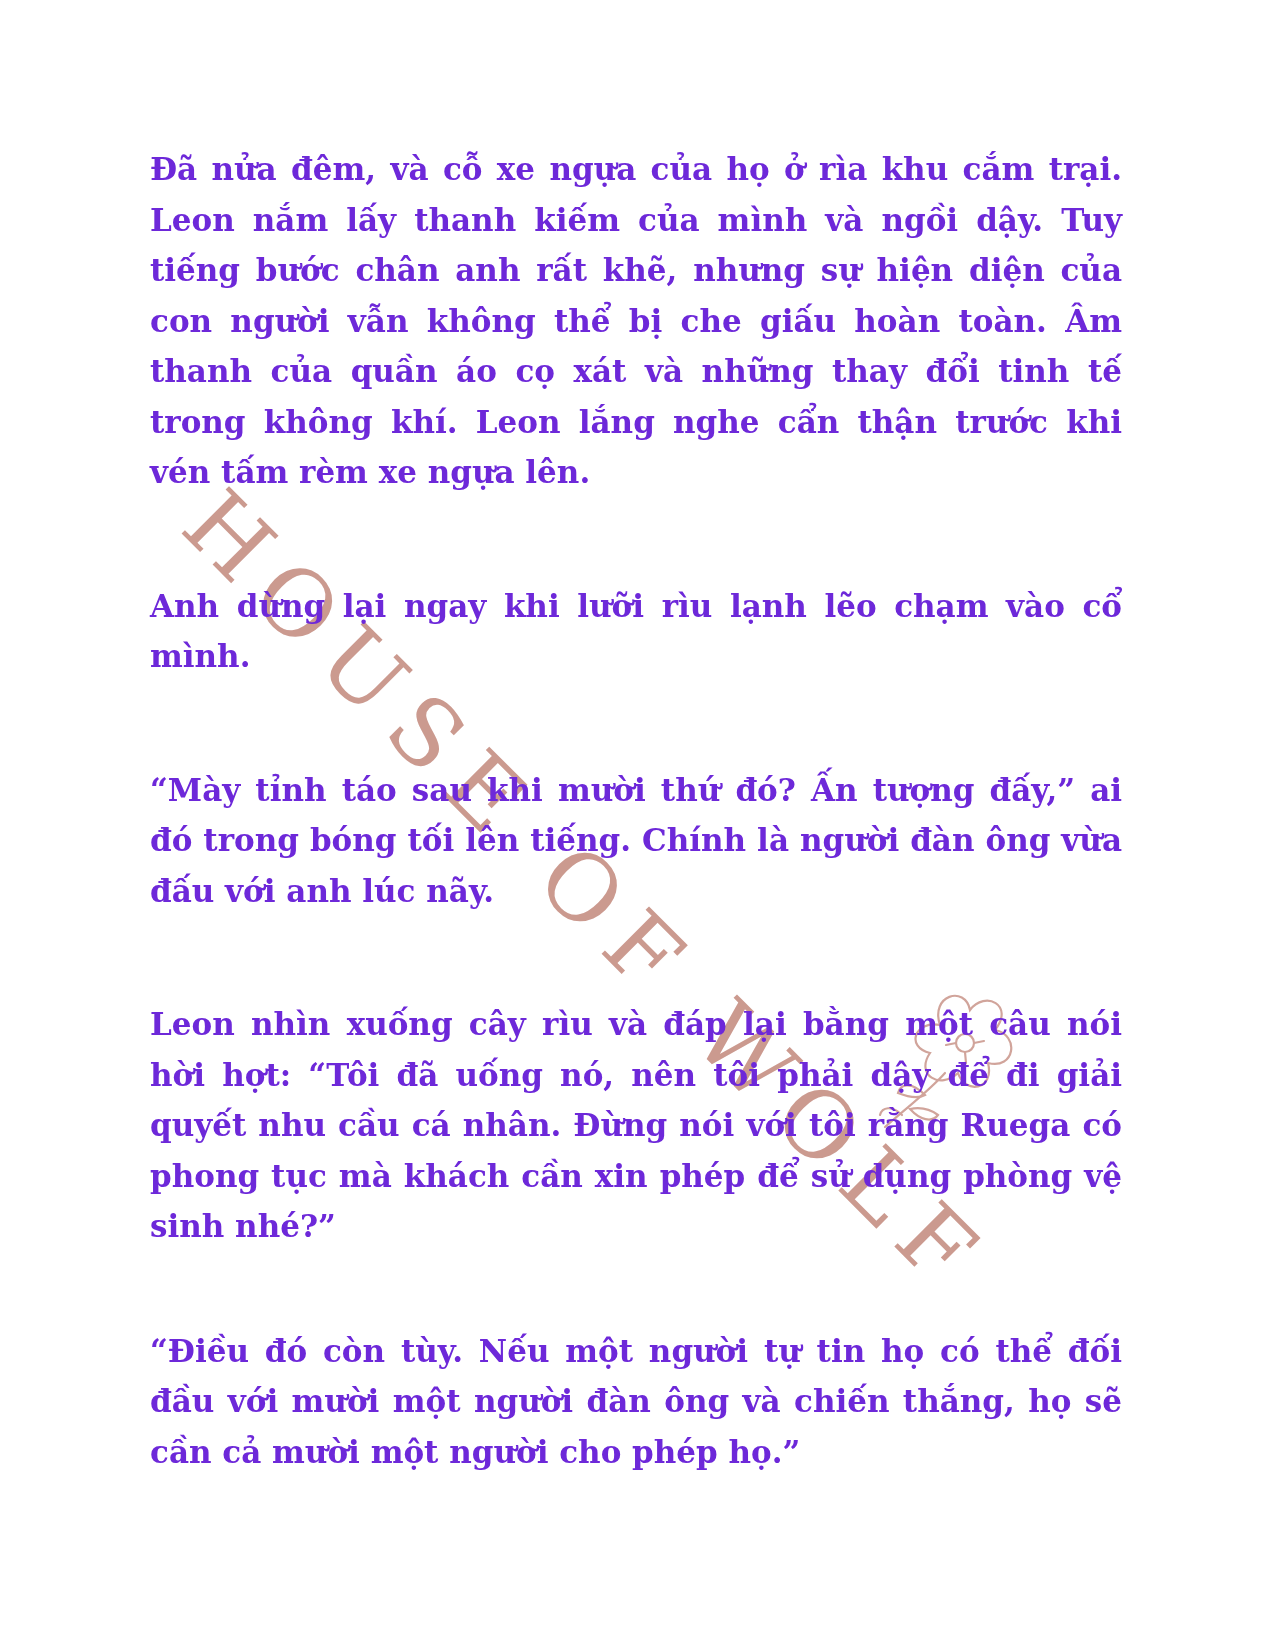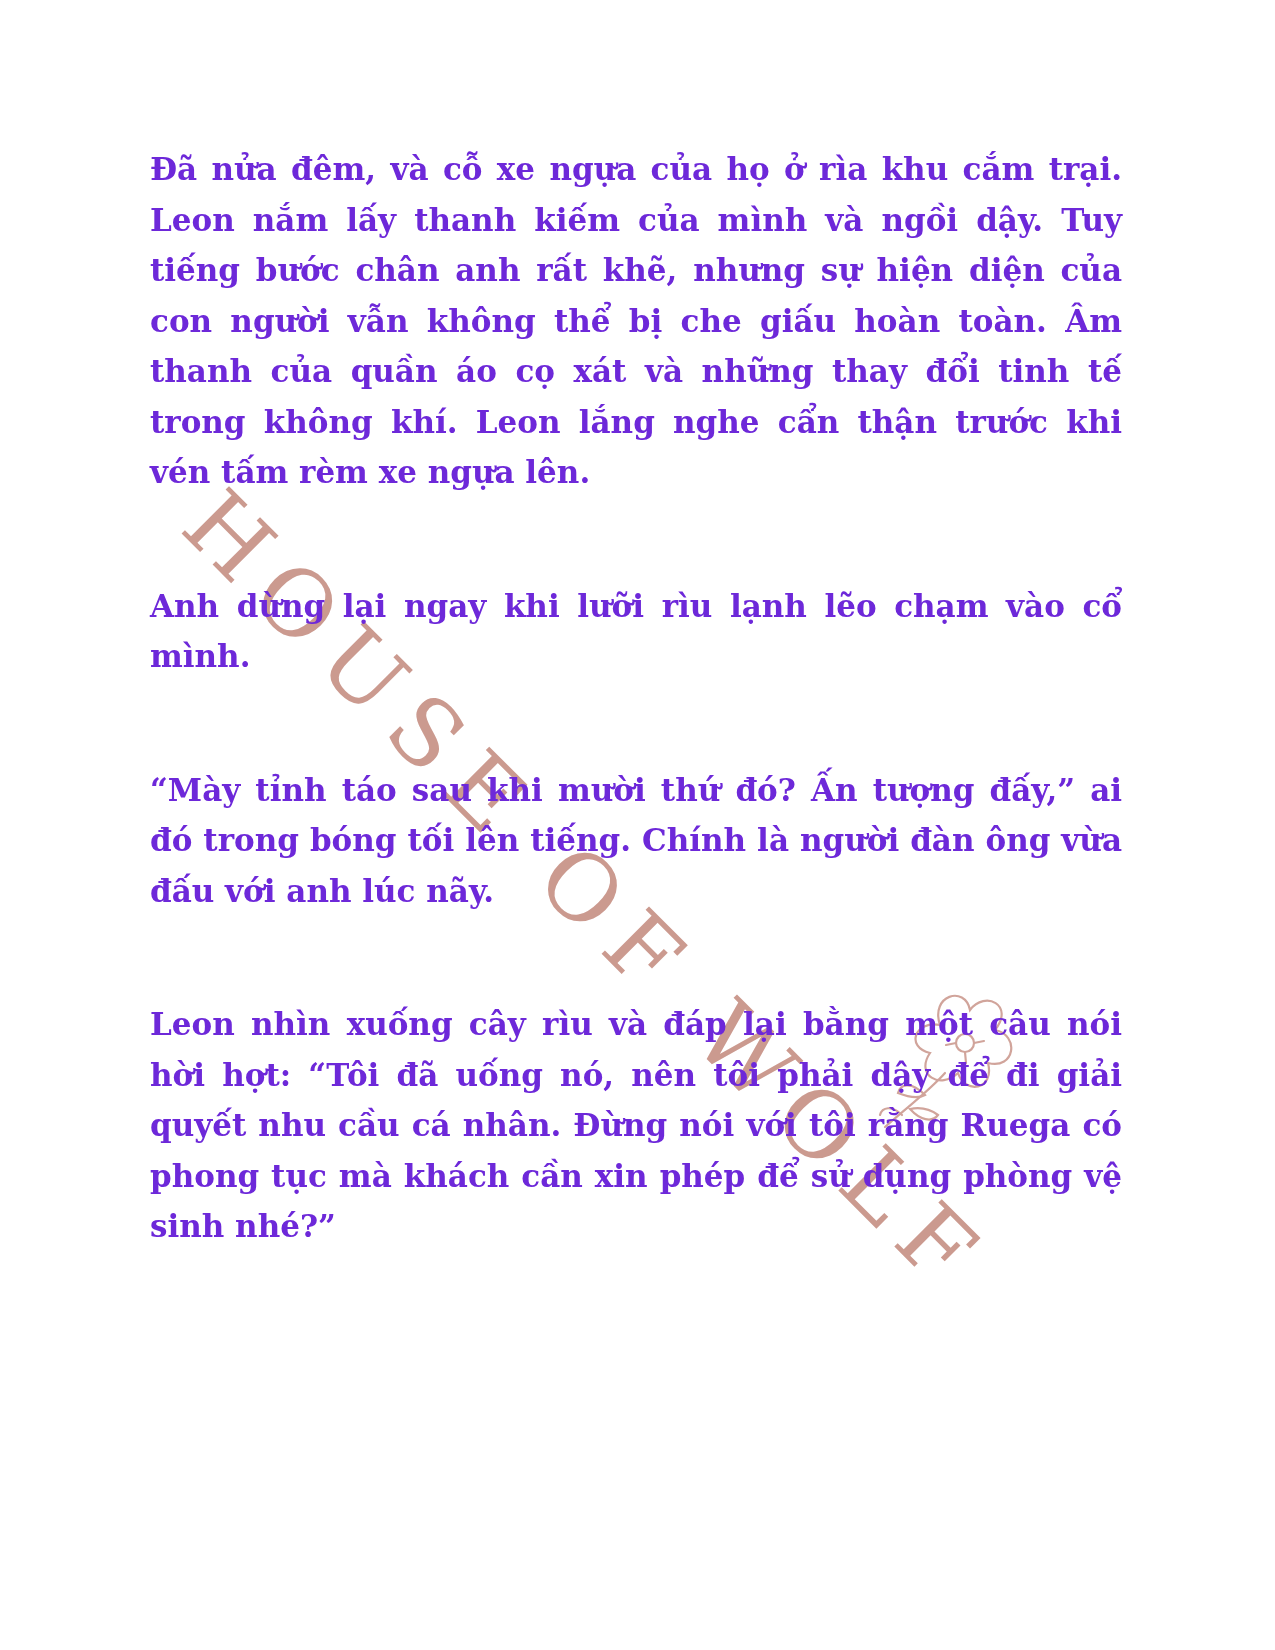--- a/index.html
+++ b/index.html
@@ -90,15 +90,16 @@
         <path d="M32 130 C22 120, 12 122, 10 130"></path>
       </g>
     </svg>
   </div>
 
   <div class="content">
     <p class="para p1">Đã nửa đêm, và cỗ xe ngựa của họ ở rìa khu cắm trại. Leon nắm lấy thanh kiếm của mình và ngồi dậy. Tuy tiếng bước chân anh rất khẽ, nhưng sự hiện diện của con người vẫn không thể bị che giấu hoàn toàn. Âm thanh của quần áo cọ xát và những thay đổi tinh tế trong không khí. Leon lắng nghe cẩn thận trước khi vén tấm rèm xe ngựa lên.</p>
     <p class="para p2">Anh dừng lại ngay khi lưỡi rìu lạnh lẽo chạm vào cổ mình.</p>
     <p class="para p3">“Mày tỉnh táo sau khi mười thứ đó? Ấn tượng đấy,” ai đó trong bóng tối lên tiếng. Chính là người đàn ông vừa đấu với anh lúc nãy.</p>
     <p class="para p4">Leon nhìn xuống cây rìu và đáp lại bằng một câu nói hời hợt: “Tôi đã uống nó, nên tôi phải dậy để đi giải quyết nhu cầu cá nhân. Đừng nói với tôi rằng Ruega có phong tục mà khách cần xin phép để sử dụng phòng vệ sinh nhé?”</p>
+    <p class="para p5">“Điều đó còn tùy. Nếu một người tự tin họ có thể đối đầu với mười một người đàn ông và chiến thắng, họ sẽ cần cả mười một người cho phép họ.”</p>
   </div>
 
 </div>
 
 </body></html>

